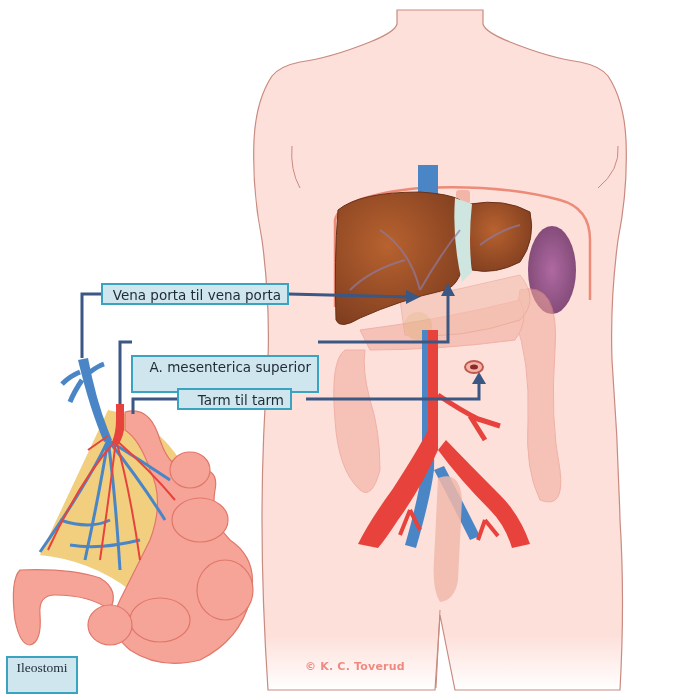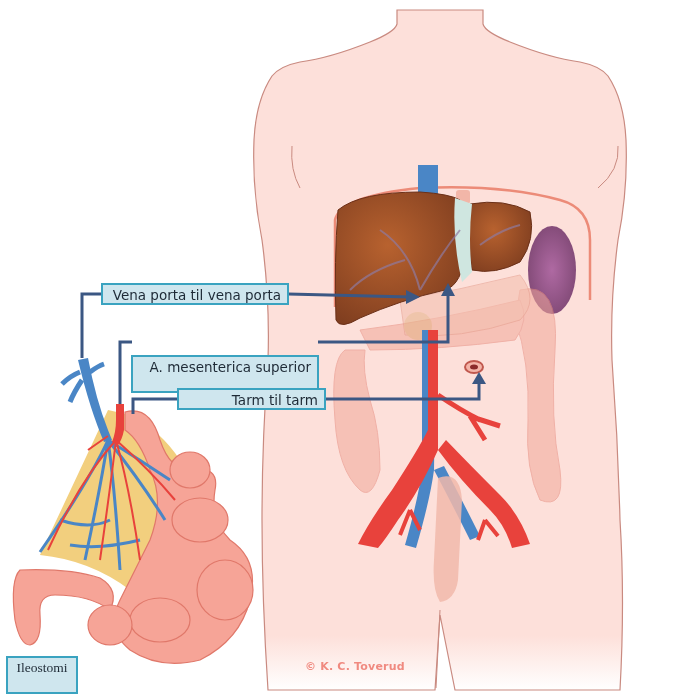--- a/index.html
+++ b/index.html
@@ -147,21 +147,21 @@
   </svg>
 
   <div class="label-box" style="left:101px; top:283px; width:188px; height:22px;">
     <span>Vena porta til vena porta</span>
   </div>
 
   <div class="label-box" style="left:131px; top:330px; width:188px; height:38px;margin-top:25px;">
     <span>A. mesenterica superior</span>
   </div>
 
-  <div class="label-box" style="left:177px; top:388px; width:149px; height:22px;">
+  <div class="label-box" style="left:177px; top:388px; width:115px; height:22px;">
     <span>Tarm til tarm</span>
   </div>
 
   <div class="label-box" style="left:6px; top:656px; width:72px; height:38px; text-align:center;font-family:Liberation Serif, serif;">
     <span>Ileostomi</span>
   </div>
 
   <div class="copyright">© K. C. Toverud</div>
 </div>
 

